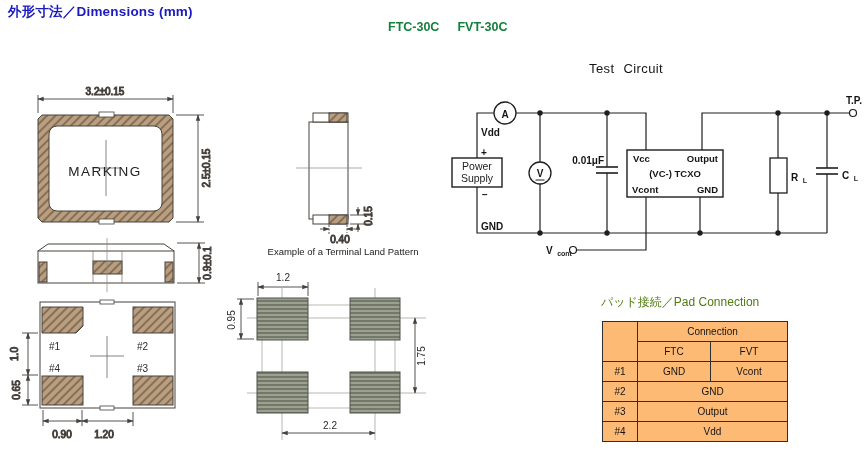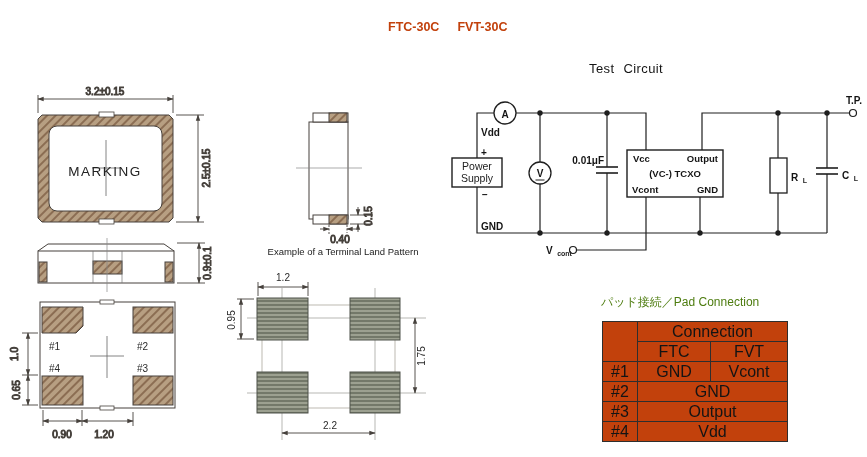--- a/index.html
+++ b/index.html
@@ -1,27 +1,27 @@
 <!DOCTYPE html>
 <html><head>
 <meta charset="utf-8">
 <style>
   html,body{margin:0;padding:0;background:#ffffff;}
   #page{position:relative;width:867px;height:457px;background:#ffffff;overflow:hidden;
         font-family:"Liberation Sans",sans-serif;color:#1a1a1a;}
   .abs{position:absolute;}
   #dims-title{left:8px;top:3px;font-size:13.5px;font-weight:bold;color:#1a1abe;letter-spacing:.2px;}
-  #model-title{left:388px;top:20px;font-size:12.5px;font-weight:bold;color:#c2410c;}
+  #model-title{left:388px;top:20px;font-size:12.5px;font-weight:bold;color:#15803d;}
   #model-title span{margin-right:0;}
   #model-title .gap{display:inline-block;width:18px;}
   #tc-title{left:589px;top:61px;font-size:13px;color:#151515;word-spacing:5px;letter-spacing:.4px;}
   #pc-title{left:601px;top:294px;font-size:12px;color:#4d7c0f;}
   #pad-table{left:602px;top:321px;border-collapse:collapse;table-layout:fixed;}
   #pad-table td{border:1px solid #2e2e2e;text-align:center;vertical-align:middle;
-                font-size:16px;color:#141414;padding:0;height:19px;background:#c2410c;}
+                font-size:10px;color:#141414;padding:0;height:19px;background:#fdba74;}
   svg text{font-family:"Liberation Sans",sans-serif;fill:#222;}
   svg .dim{font-size:10px;fill:#2a2a2a;font-weight:normal;}
   svg .ckt{font-size:10px;font-weight:bold;fill:#141414;}
   svg .pin{font-size:9.5px;font-weight:bold;fill:#141414;}
 </style>
 </head>
 <body>
 
 <div id="page">
 
@@ -226,20 +226,21 @@
       <line x1="816" y1="174" x2="838" y2="174" stroke-width="1.6"></line>
       <text x="842" y="179" stroke="none">
         <tspan class="ckt">C</tspan>
         <tspan font-size="7" font-weight="bold" dy="2">L</tspan>
       </text>
       <circle cx="853" cy="113" r="3.5" fill="#ffffff"></circle>
       <text class="ckt" x="854" y="104" font-size="9.5" text-anchor="middle" stroke="none">T.P.</text>
     </g>
   </svg>
 
+  <div class="abs" id="dims-title">外形寸法／Dimensions (mm)</div>
   <div class="abs" id="model-title">
     <span>FTC-30C</span><span class="gap"></span><span>FVT-30C</span>
   </div>
   <div class="abs" id="tc-title">Test Circuit</div>
   <div class="abs" id="pc-title">パッド接続／Pad Connection</div>
 
   <table class="abs" id="pad-table">
     <colgroup>
         <col style="width:35px">
         <col style="width:73px">

